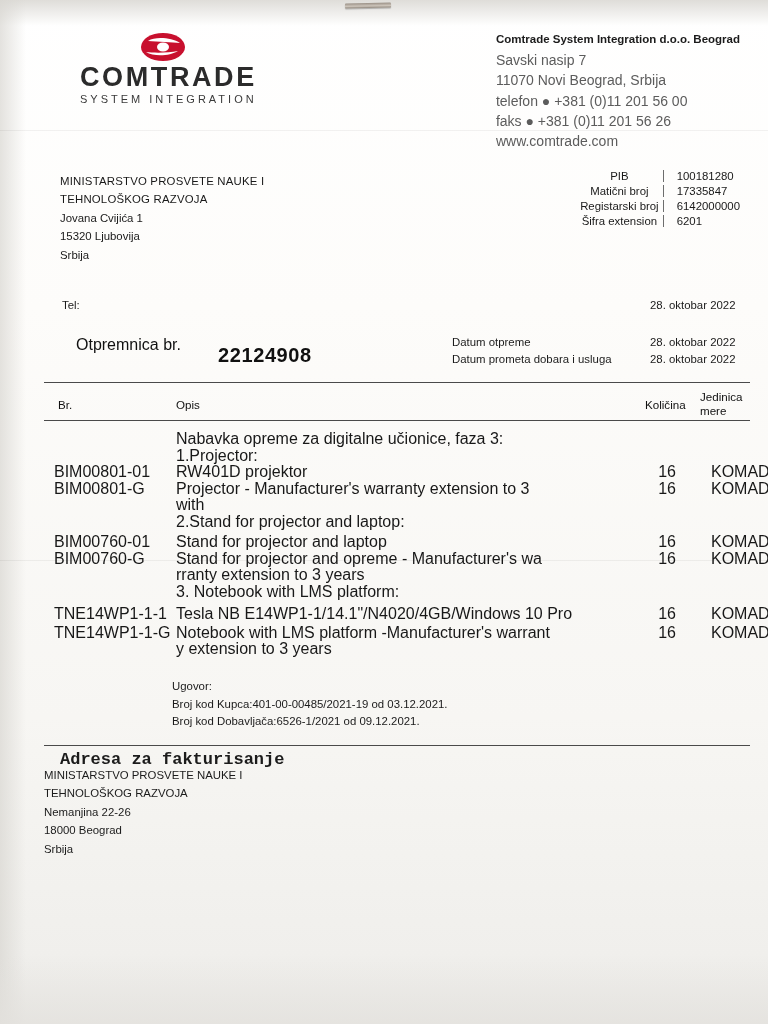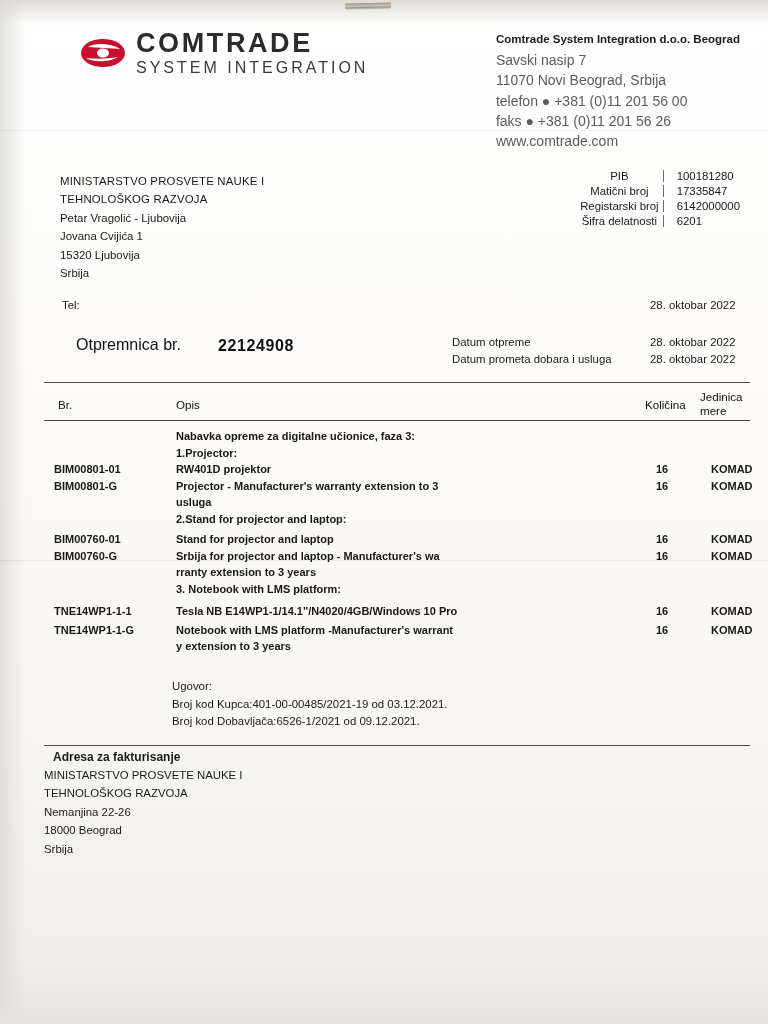--- a/index.html
+++ b/index.html
@@ -52,39 +52,40 @@
     transform: rotate(-1.2deg);
     box-shadow: 0 1px 1px rgba(0,0,0,.25);
   }
 
   
   .logo-block {
     position: absolute;
     left: 80px; top: 30px;
     display: flex;
     align-items: center;
+    flex-direction: column;
   }
   .logo-mark {
     width: 46px; height: 34px;
     margin-right: 10px;
     position: relative;
   }
   .logo-text { line-height: 1; }
   .logo-word {
     font-size: 27px;
     letter-spacing: 2.6px;
     font-weight: 700;
     color: #2b2b2b;
   }
   .logo-sub {
-    font-size: 16px;
+    font-size: 11px;
     letter-spacing: 3.0px;
     color: #3a3a3a;
     margin-top: 3px;
-    text-align: right;
+    text-align: left;
   }
 
   .company-block {
     position: absolute;
     right: 28px; top: 33px;
   }
   .company-name {
     font-size: 11.5px;
     font-weight: 700;
     color: #1b1b1b;
@@ -135,22 +136,22 @@
     font-size: 11.4px;
   }
   .doc-title {
     position: absolute;
     left: 76px; top: 336px;
     font-size: 16px;
     color: #111;
   }
   .doc-number {
     position: absolute;
-    left: 218px; top: 337px;
-    font-size: 16px;
+    left: 218px; top: 344px;
+    font-size: 20px;
     font-weight: 700;
     letter-spacing: .6px;
     color: #111;
   }
   .date-rows {
     position: absolute;
     left: 452px; top: 334px;
     font-size: 11.4px;
     line-height: 1.48;
   }
@@ -180,55 +181,55 @@
   }
   .th-br   { left: 58px;  top: 398px; }
   .th-opis { left: 176px; top: 398px; }
   .th-kol  { left: 645px; top: 398px; }
   .th-jed  { left: 700px; top: 390px; line-height: 1.25; }
 
   .rows {
     position: absolute;
     left: 0; top: 430px;
     width: 612px;
-    font-size: 11px;
+    font-size: 16px;
     color: #181818;
-    font-weight: bold;
   }
   .line {
     position: relative;
     height: 16.6px;
   }
   .c-code {
     position: absolute; left: 54px; white-space: nowrap;
   }
   .c-desc {
     position: absolute; left: 176px; white-space: nowrap;
   }
   .c-qty {
-    position: absolute; left: 648px; width: 28px; text-align: center;
+    position: absolute; left: 648px; width: 28px; text-align: right;
   }
   .c-unit {
     position: absolute; left: 700px; padding-left: 11px;
   }
 
   
   .contract {
     position: absolute;
     left: 172px; top: 678px;
     font-size: 11.4px;
     line-height: 1.55;
   }
 
   
   .bill-title {
     position: absolute;
-    left: 53px; top: 750px;
-    font-size: 12px;
+    left: 60px; top: 750px;
+    font-size: 17px;
     font-weight: 700;
+    font-family: Liberation Mono, monospace;
   }
   .bill-body {
     position: absolute;
     left: 44px; top: 766px;
     font-size: 11.4px;
     line-height: 1.62;
   }
 </style>
 </head>
 <body>
@@ -262,40 +263,39 @@
     <div class="company-line">Savski nasip 7</div>
     <div class="company-line">11070 Novi Beograd, Srbija</div>
     <div class="company-line">telefon ● +381 (0)11 201 56 00</div>
     <div class="company-line">faks ● +381 (0)11 201 56 26</div>
     <div class="company-line">www.comtrade.com</div>
   </div>
 
   <div class="addressee">
     <div class="caps">MINISTARSTVO PROSVETE NAUKE I</div>
     <div class="caps">TEHNOLOŠKOG RAZVOJA</div>
-    <div>Petar Vragolić - Ljubovija</div>
     <div>Jovana Cvijića 1</div>
     <div>15320 Ljubovija</div>
     <div>Srbija</div>
   </div>
 
   <div class="tax-table">
     <div class="tax-label">PIB</div>
     <div class="tax-sep"></div>
     <div class="tax-value">100181280</div>
 
     <div class="tax-label">Matični broj</div>
     <div class="tax-sep"></div>
     <div class="tax-value">17335847</div>
 
     <div class="tax-label">Registarski broj</div>
     <div class="tax-sep"></div>
     <div class="tax-value">6142000000</div>
 
-    <div class="tax-label">Šifra delatnosti</div>
+    <div class="tax-label">Šifra extension</div>
     <div class="tax-sep"></div>
     <div class="tax-value">6201</div>
   </div>
 
   <div class="tel">Tel:</div>
   <div class="date-top">28. oktobar 2022</div>
 
   <div class="doc-title">Otpremnica br.</div>
   <div class="doc-number">22124908</div>
 
@@ -342,39 +342,39 @@
       <span class="c-unit">KOMAD</span>
     </div>
     <div class="line">
       <span class="c-code">BIM00801-G</span>
       <span class="c-desc">Projector - Manufacturer's warranty extension to 3</span>
       <span class="c-qty">16</span>
       <span class="c-unit">KOMAD</span>
     </div>
     <div class="line">
       <span class="c-code"></span>
-      <span class="c-desc">usluga</span>
+      <span class="c-desc">with</span>
       <span class="c-qty"></span>
       <span class="c-unit"></span>
     </div>
     <div class="line" style="height:20px">
       <span class="c-code"></span>
       <span class="c-desc">2.Stand for projector and laptop:</span>
       <span class="c-qty"></span>
       <span class="c-unit"></span>
     </div>
     <div class="line">
       <span class="c-code">BIM00760-01</span>
       <span class="c-desc">Stand for projector and laptop</span>
       <span class="c-qty">16</span>
       <span class="c-unit">KOMAD</span>
     </div>
     <div class="line">
       <span class="c-code">BIM00760-G</span>
-      <span class="c-desc">Srbija for projector and laptop - Manufacturer's wa</span>
+      <span class="c-desc">Stand for projector and opreme - Manufacturer's wa</span>
       <span class="c-qty">16</span>
       <span class="c-unit">KOMAD</span>
     </div>
     <div class="line">
       <span class="c-code"></span>
       <span class="c-desc">rranty extension to 3 years</span>
       <span class="c-qty"></span>
       <span class="c-unit"></span>
     </div>
     <div class="line" style="height:22px">

